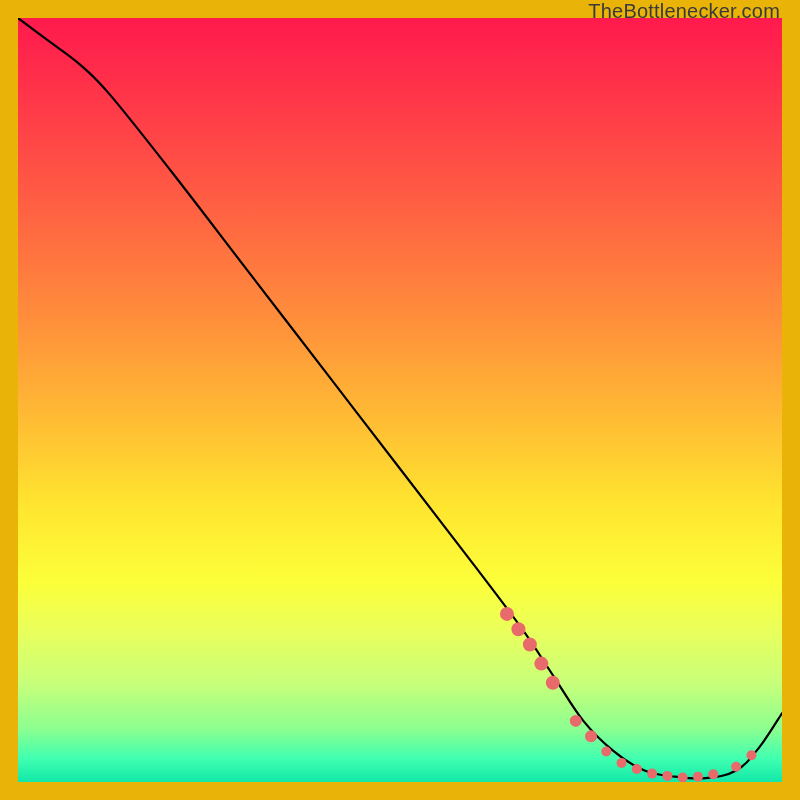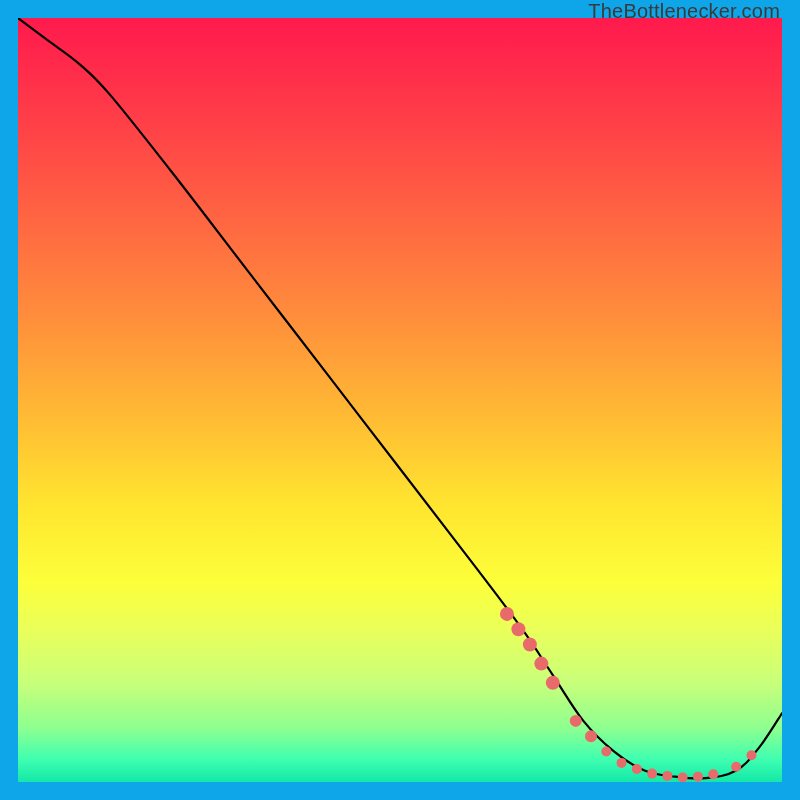--- a/index.html
+++ b/index.html
@@ -8,21 +8,21 @@
     width: 800px;
     height: 800px;
     background: #000;
     overflow: hidden;
     font-family: Arial, Helvetica, sans-serif;
   }
   .frame {
     position: relative;
     width: 800px;
     height: 800px;
-    background: #0ea5e9;
+    background: #eab308;
   }
   .plot {
     position: absolute;
     left: 18px;
     top: 18px;
     width: 764px;
     height: 764px;
   }
   .gradient {
     position: absolute;

